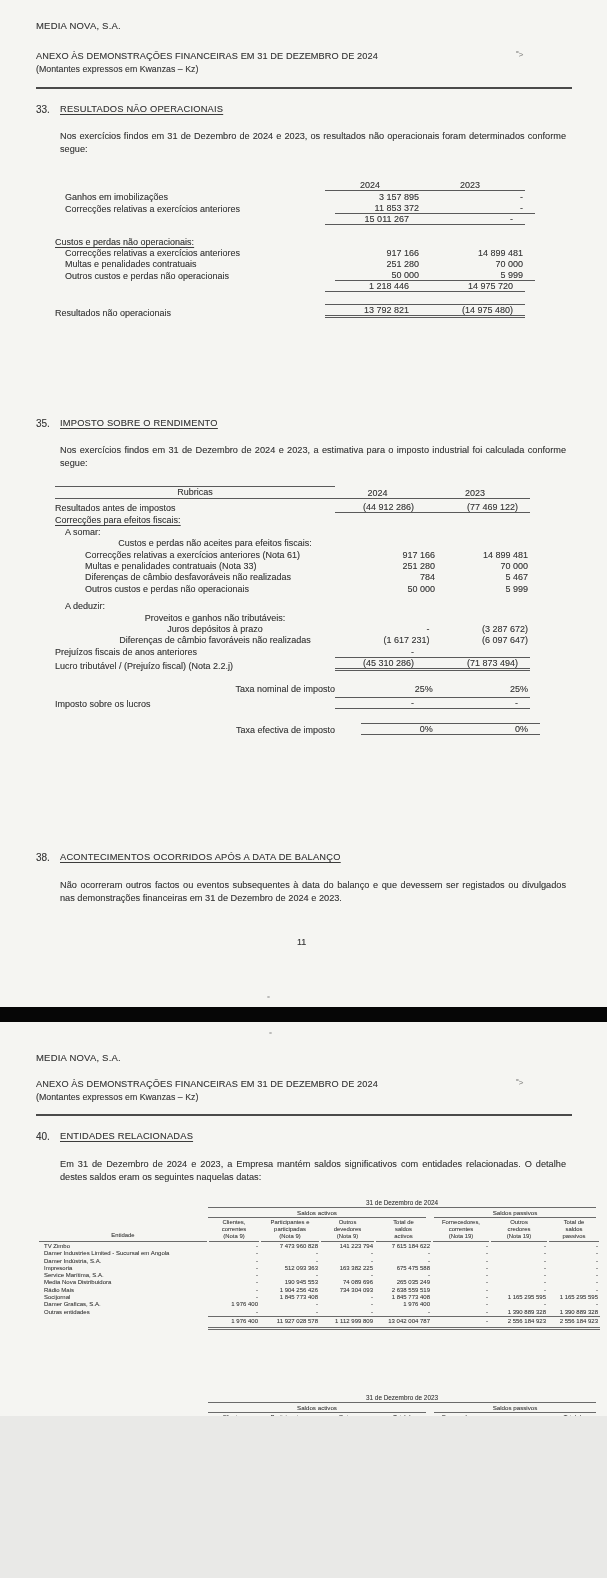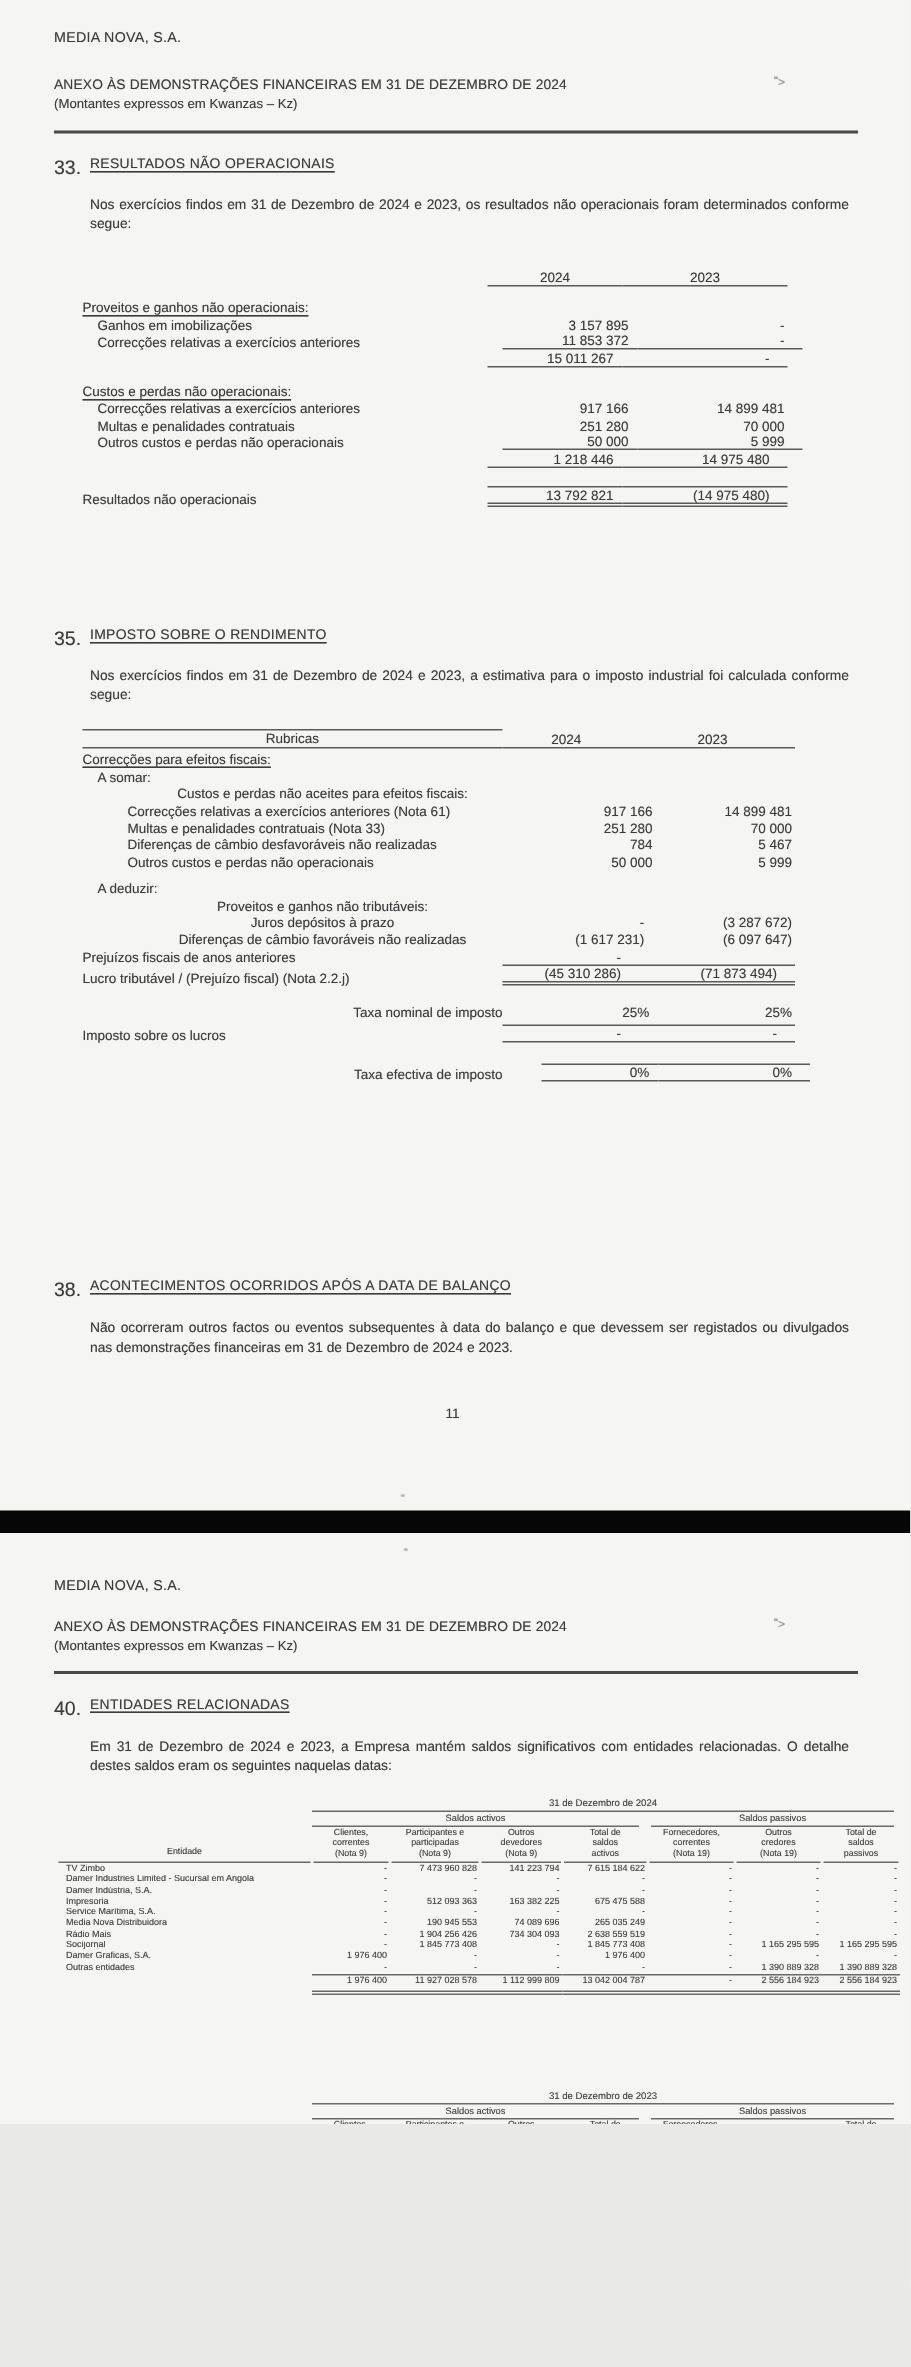--- a/index.html
+++ b/index.html
@@ -8,21 +8,21 @@
     background:#f5f5f2;
     font-family:"Liberation Sans", sans-serif;
     color:#3c3c3c;
   }
   .scan-text{text-shadow:0 0 .5px rgba(90,90,90,.55);}
   .abs{position:absolute;}
   .company{font-size:9.5px;letter-spacing:.2px;}
   .rtitle{font-size:9.2px;letter-spacing:.1px;}
   .rsub{font-size:8.8px;}
   .hrule{height:2px;background:#4a4a4a;}
-  .secnum{font-size:13px;}
+  .secnum{font-size:10px;}
   .sechead{font-size:9.3px;text-decoration:underline;text-underline-offset:2px;letter-spacing:.2px;}
   .para{font-size:9.2px;line-height:13px;text-align:justify;}
   .pagenum{font-size:9px;}
 
   
   .fin{font-size:9px;}
   .fr{display:flex;align-items:flex-end;min-height:11.4px;}
   .fr .lab{flex:0 0 270px;}
   .fin35 .fr .lab{flex:0 0 280px;}
   .fr .v1{width:90px;text-align:right;padding-right:6px;box-sizing:border-box;}
@@ -79,25 +79,20 @@
   <div class="abs secnum" style="left:36px;top:104px;">33.</div>
   <div class="abs sechead" style="left:60px;top:104px;">RESULTADOS NÃO OPERACIONAIS</div>
   <div class="abs para" style="left:60px;top:130px;width:506px;">Nos exercícios findos em 31 de Dezembro de 2024 e 2023, os resultados não operacionais foram determinados conforme segue:</div>
 
   <div class="abs fin" style="left:55px;top:176px;width:485px;">
     <div class="fr yearrow">
       <div class="lab"></div>
       <div class="v1">2024</div>
       <div class="v2">2023</div>
     </div>
-    <div class="fr mt8">
-      <div class="lab u">Proveitos e ganhos não operacionais:</div>
-      <div class="v1"></div>
-        <div class="v2"></div>
-    </div>
     <div class="fr">
       <div class="lab ind1">Ganhos em imobilizações</div>
       <div class="v1">3 157 895</div>
       <div class="v2">-</div>
     </div>
     <div class="fr">
       <div class="lab ind1">Correcções relativas a exercícios anteriores</div>
       <div class="v1 vb">11 853 372</div>
       <div class="v2 vb">-</div>
     </div>
@@ -122,38 +117,43 @@
       <div class="v2">70 000</div>
     </div>
     <div class="fr">
       <div class="lab ind1">Outros custos e perdas não operacionais</div>
       <div class="v1 vb">50 000</div>
       <div class="v2 vb">5 999</div>
     </div>
     <div class="fr">
       <div class="lab"></div>
       <div class="v1 vb">1 218 446</div>
-      <div class="v2 vb">14 975 480</div>
+      <div class="v2 vb">14 975 720</div>
     </div>
     <div class="fr mt12">
       <div class="lab">Resultados não operacionais</div>
       <div class="v1 vfinal">13 792 821</div>
       <div class="v2 vfinal">(14 975 480)</div>
     </div>
   </div>
 
   <div class="abs secnum" style="left:36px;top:418px;">35.</div>
   <div class="abs sechead" style="left:60px;top:418px;">IMPOSTO SOBRE O RENDIMENTO</div>
   <div class="abs para" style="left:60px;top:444px;width:506px;">Nos exercícios findos em 31 de Dezembro de 2024 e 2023, a estimativa para o imposto industrial foi calculada conforme segue:</div>
 
   <div class="abs fin fin35" style="left:55px;top:484px;width:485px;">
     <div class="fr yearrow">
       <div class="lab cen labt labb" style="padding-bottom:1px;">Rubricas</div>
       <div class="v1">2024</div>
       <div class="v2">2023</div>
+    </div>
+    <div class="fr" style="min-height:14px;">
+      <div class="lab">Resultados antes de impostos</div>
+      <div class="v1 vb">(44 912 286)</div>
+      <div class="v2 vb">(77 469 122)</div>
     </div>
     <div class="fr mt4">
       <div class="lab u">Correcções para efeitos fiscais:</div>
       <div class="v1"></div>
         <div class="v2"></div>
     </div>
     <div class="fr">
       <div class="lab ind1">A somar:</div>
       <div class="v1"></div>
         <div class="v2"></div>

